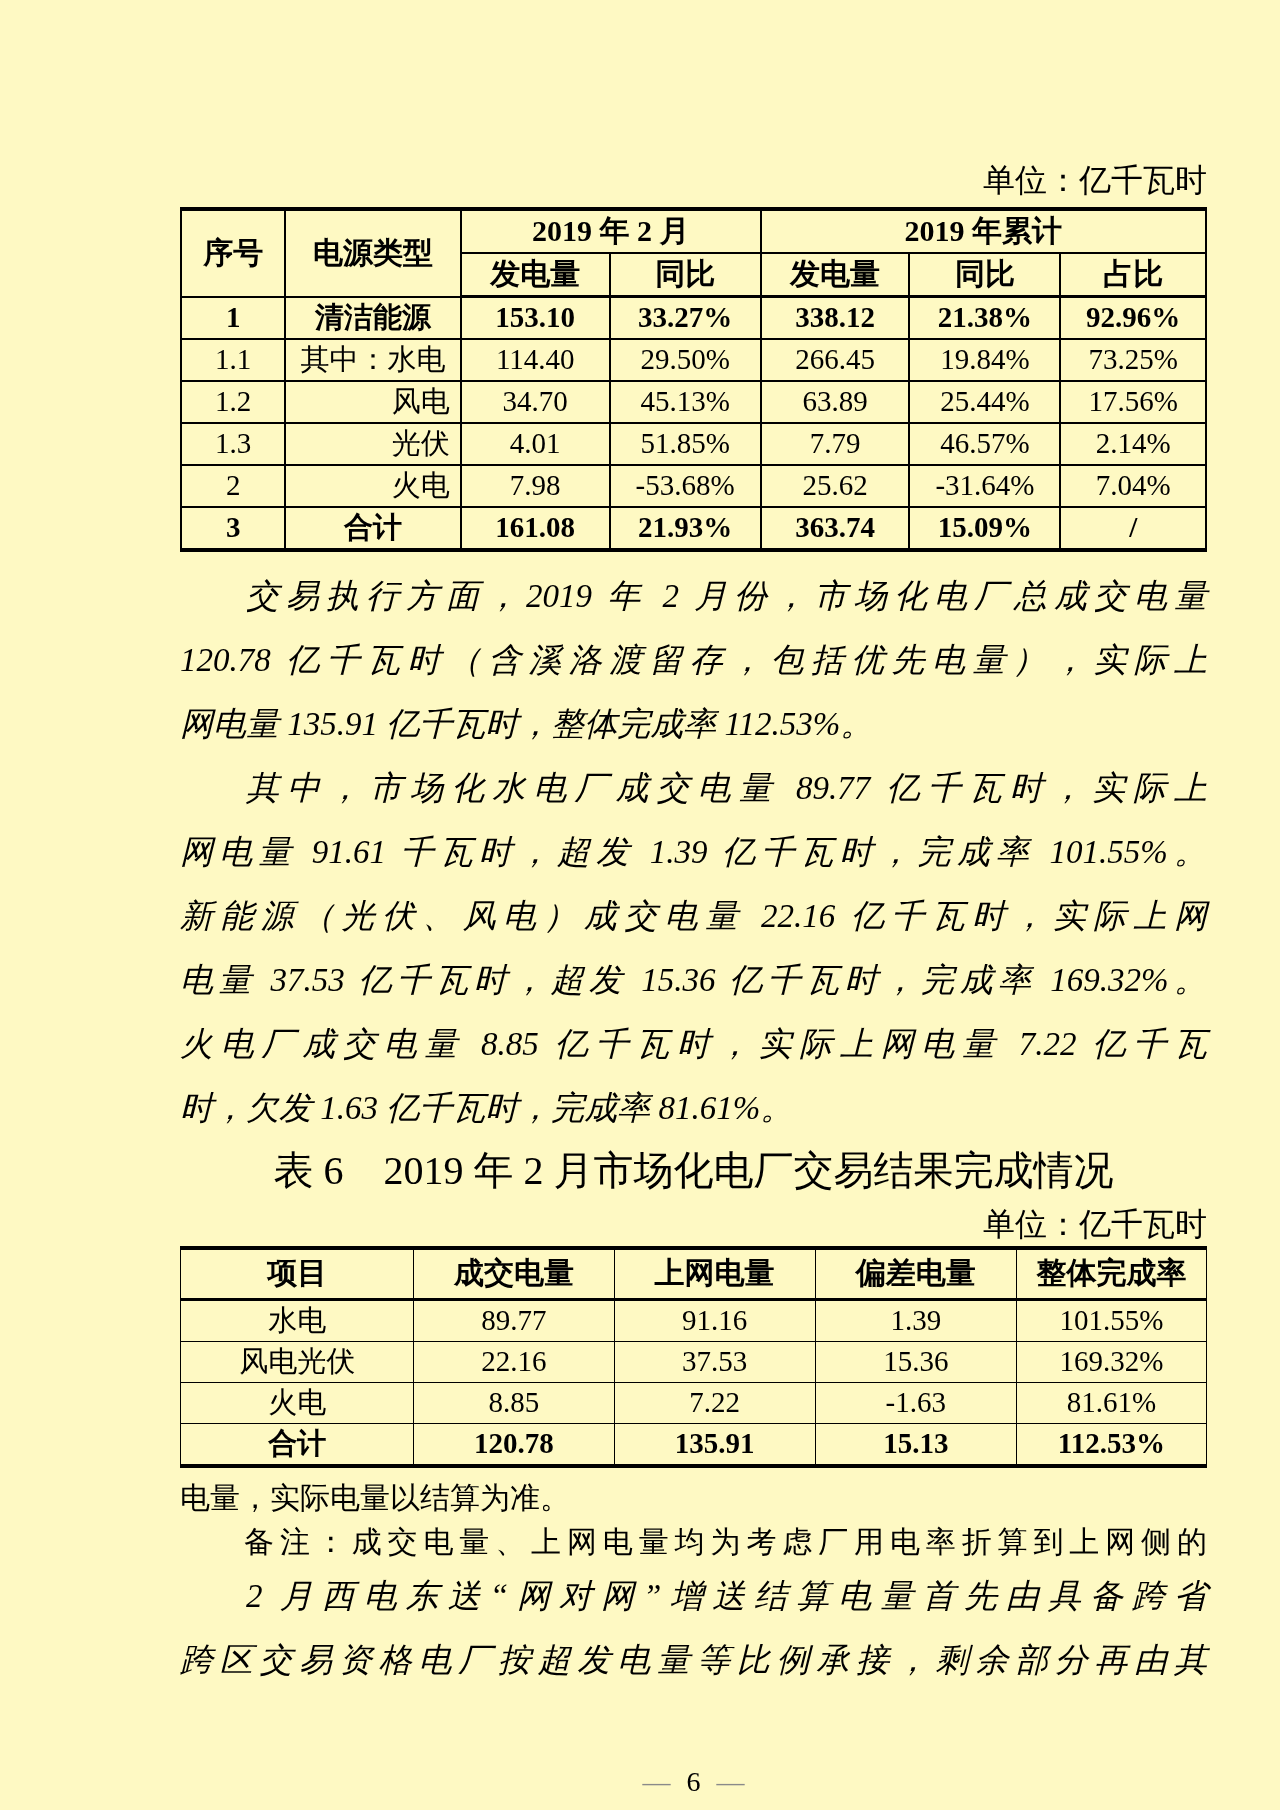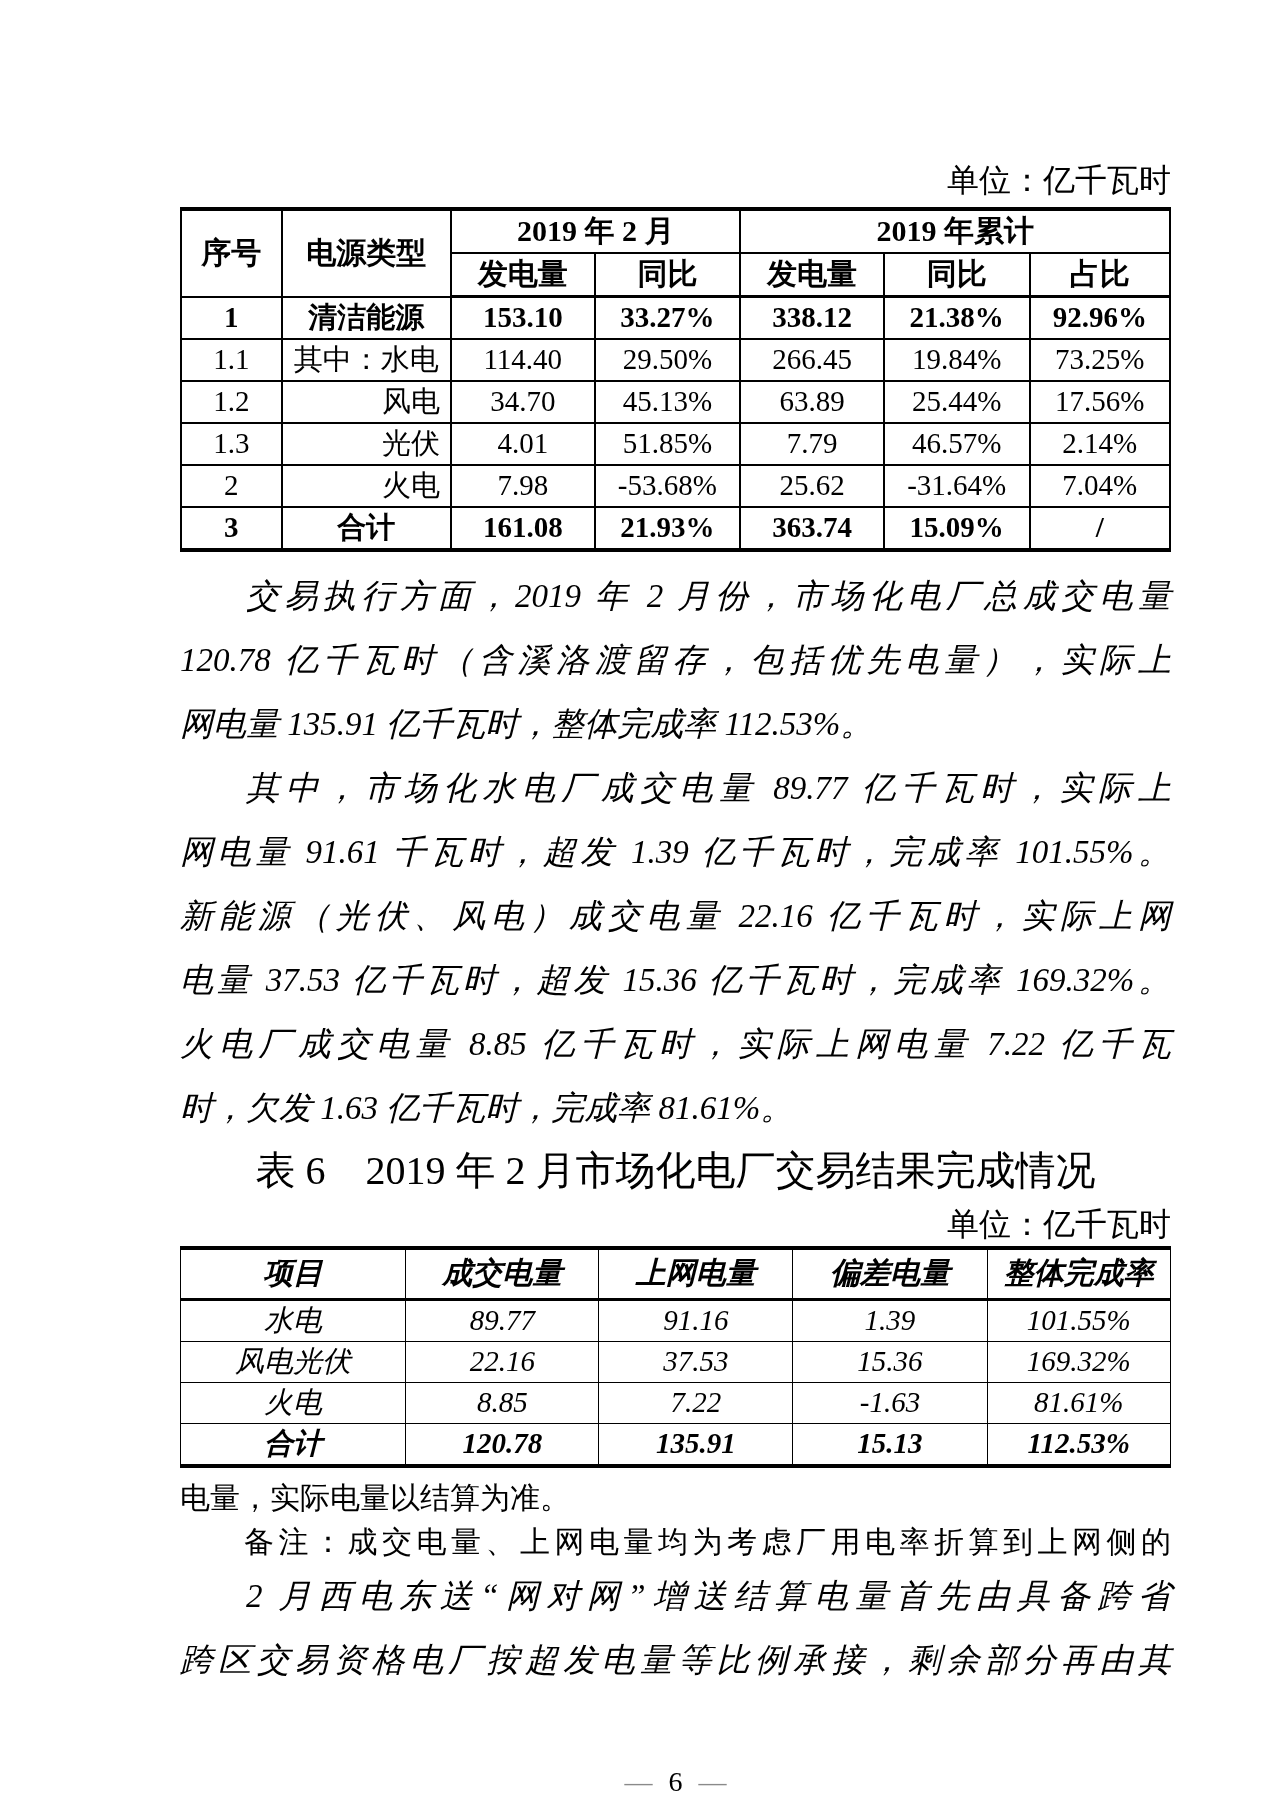--- a/index.html
+++ b/index.html
@@ -1,25 +1,25 @@
 <!DOCTYPE html>
 <html><head>
 <meta charset="utf-8">
 <style>
   html, body { margin: 0; padding: 0; background: #e8e8e8; }
   .page {
     position: relative;
     width: 1280px;
     height: 1810px;
     margin: 0 auto;
-    background: #ffffff;
+    background: #fef9c3;
     color: #000000;
     font-family: "Liberation Serif", "DejaVu Serif", serif;
     box-sizing: border-box;
-    padding: 160px 109px 0 180px;
+    padding: 160px 73px 0 180px;
     overflow: hidden;
   }
 
   
   .unit-label {
     text-align: right;
     font-size: 32px;
     line-height: 40px;
     margin-bottom: 7px;
   }
@@ -35,21 +35,21 @@
 
   .t1 { border: 2px solid #000; border-top: 4px solid #000; border-bottom: 4px solid #000; }
   .t1 th, .t1 td { border: 2px solid #000; }
   .t1 thead th { font-weight: bold; font-size: 30px; }
   .t1 tr.hdr1 th { height: 36px; }
   .t1 tr.hdr2 th { height: 38px; border-bottom: 3px solid #000; }
   .t1 td { height: 36px; font-size: 29px; }
   .t1 tr.bold-row td { font-weight: bold; }
   .t1 td.type-right { text-align: right; padding-right: 10px; }
 
-  .t2 { border: 1px solid #000; border-top: 4px solid #000; border-bottom: 4px solid #000; font-style: italic; }
+  .t2 { border: 1px solid #000; border-top: 4px solid #000; border-bottom: 4px solid #000; }
   .t2 th, .t2 td { border: 1px solid #000; }
   .t2 thead th { font-weight: bold; font-size: 30px; height: 48px; border-bottom: 3px solid #000; }
   .t2 td { height: 37px; font-size: 29px; }
   .t2 tr.bold-row td { font-weight: bold; }
 
   
   .para { font-size: 33px; word-break: break-all; }
   .para .line { line-height: 64px; text-align: justify; text-align-last: justify; font-style: italic; }
   .para .line.last { text-align-last: left; }
   .para .line.indent { text-indent: 66px; }

